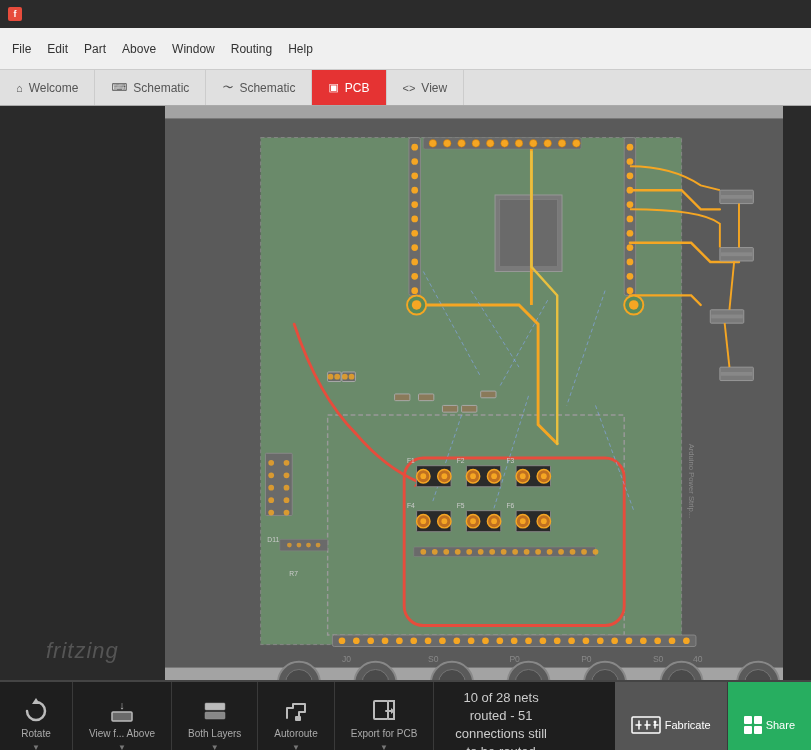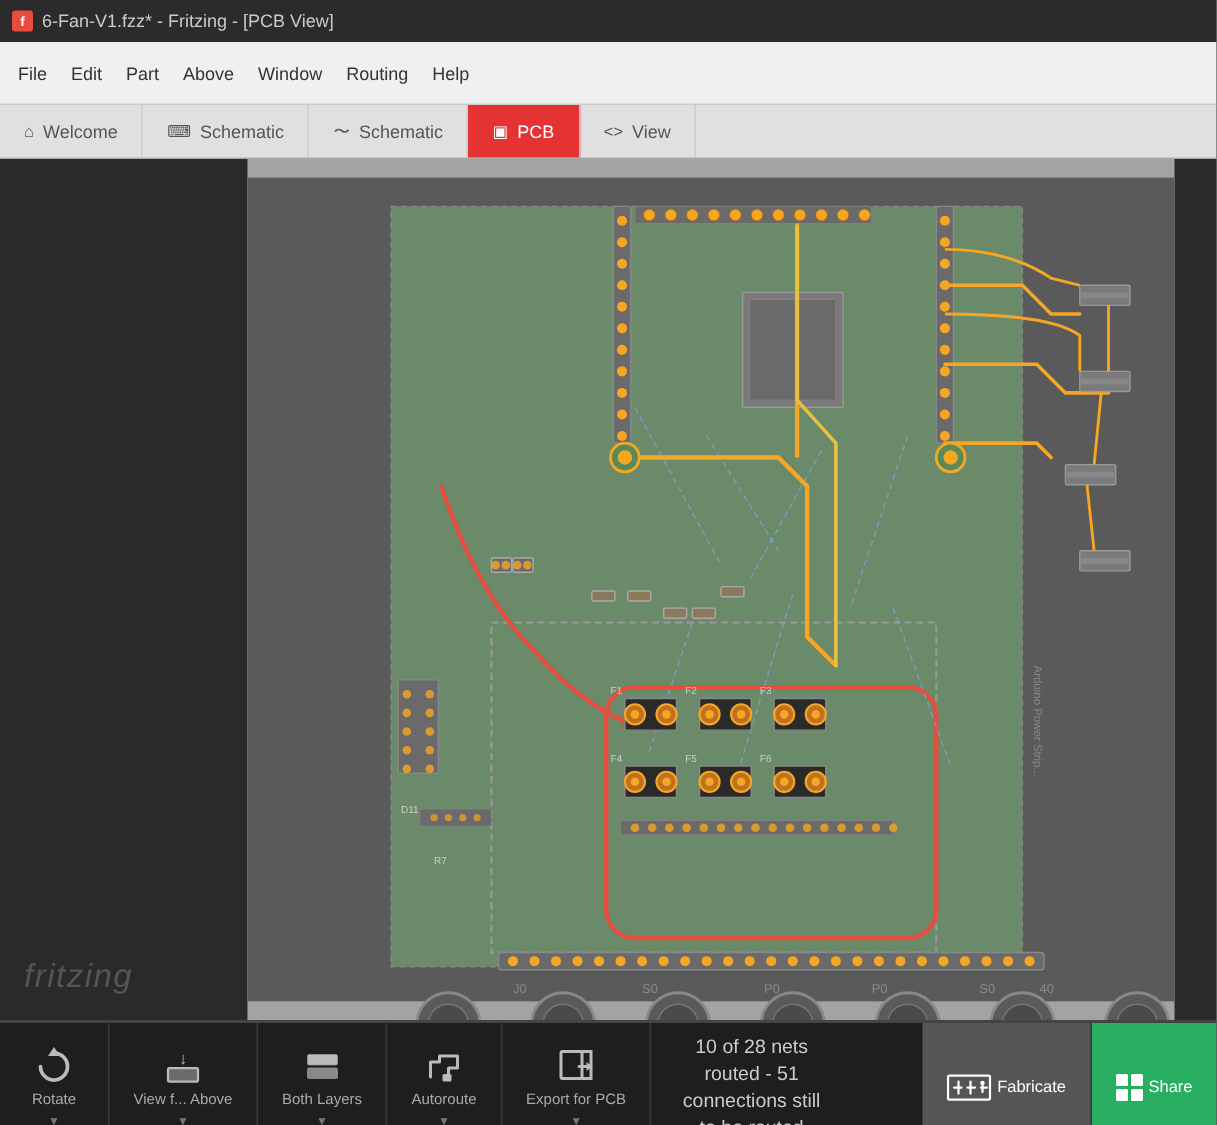--- a/index.html
+++ b/index.html
@@ -93,20 +93,21 @@
       display: flex;
       align-items: flex-end;
       padding: 16px;
     }
     #left-sidebar .branding {
       color: #555;
       font-size: 22px;
       font-style: italic;
       font-weight: 300;
       letter-spacing: 1px;
+      margin-left: 30px;
     }
 
     
     #canvas-area {
       flex: 1;
       background: #a3a3a3;
       position: relative;
       overflow: hidden;
     }
 
@@ -227,21 +228,20 @@
     .grid-icon span {
       background: white;
       border-radius: 1px;
     }
   </style>
 </head>
 <body>
 
 <div id="titlebar">
   <div class="title-icon">f</div>
-  <span>6-Fan-V1.fzz* - Fritzing - [PCB View]</span>
 </div>
 
 <div id="menubar">
   <div class="menu-item">File</div>
   <div class="menu-item">Edit</div>
   <div class="menu-item">Part</div>
   <div class="menu-item">Above</div>
   <div class="menu-item">Window</div>
   <div class="menu-item">Routing</div>
   <div class="menu-item">Help</div>

